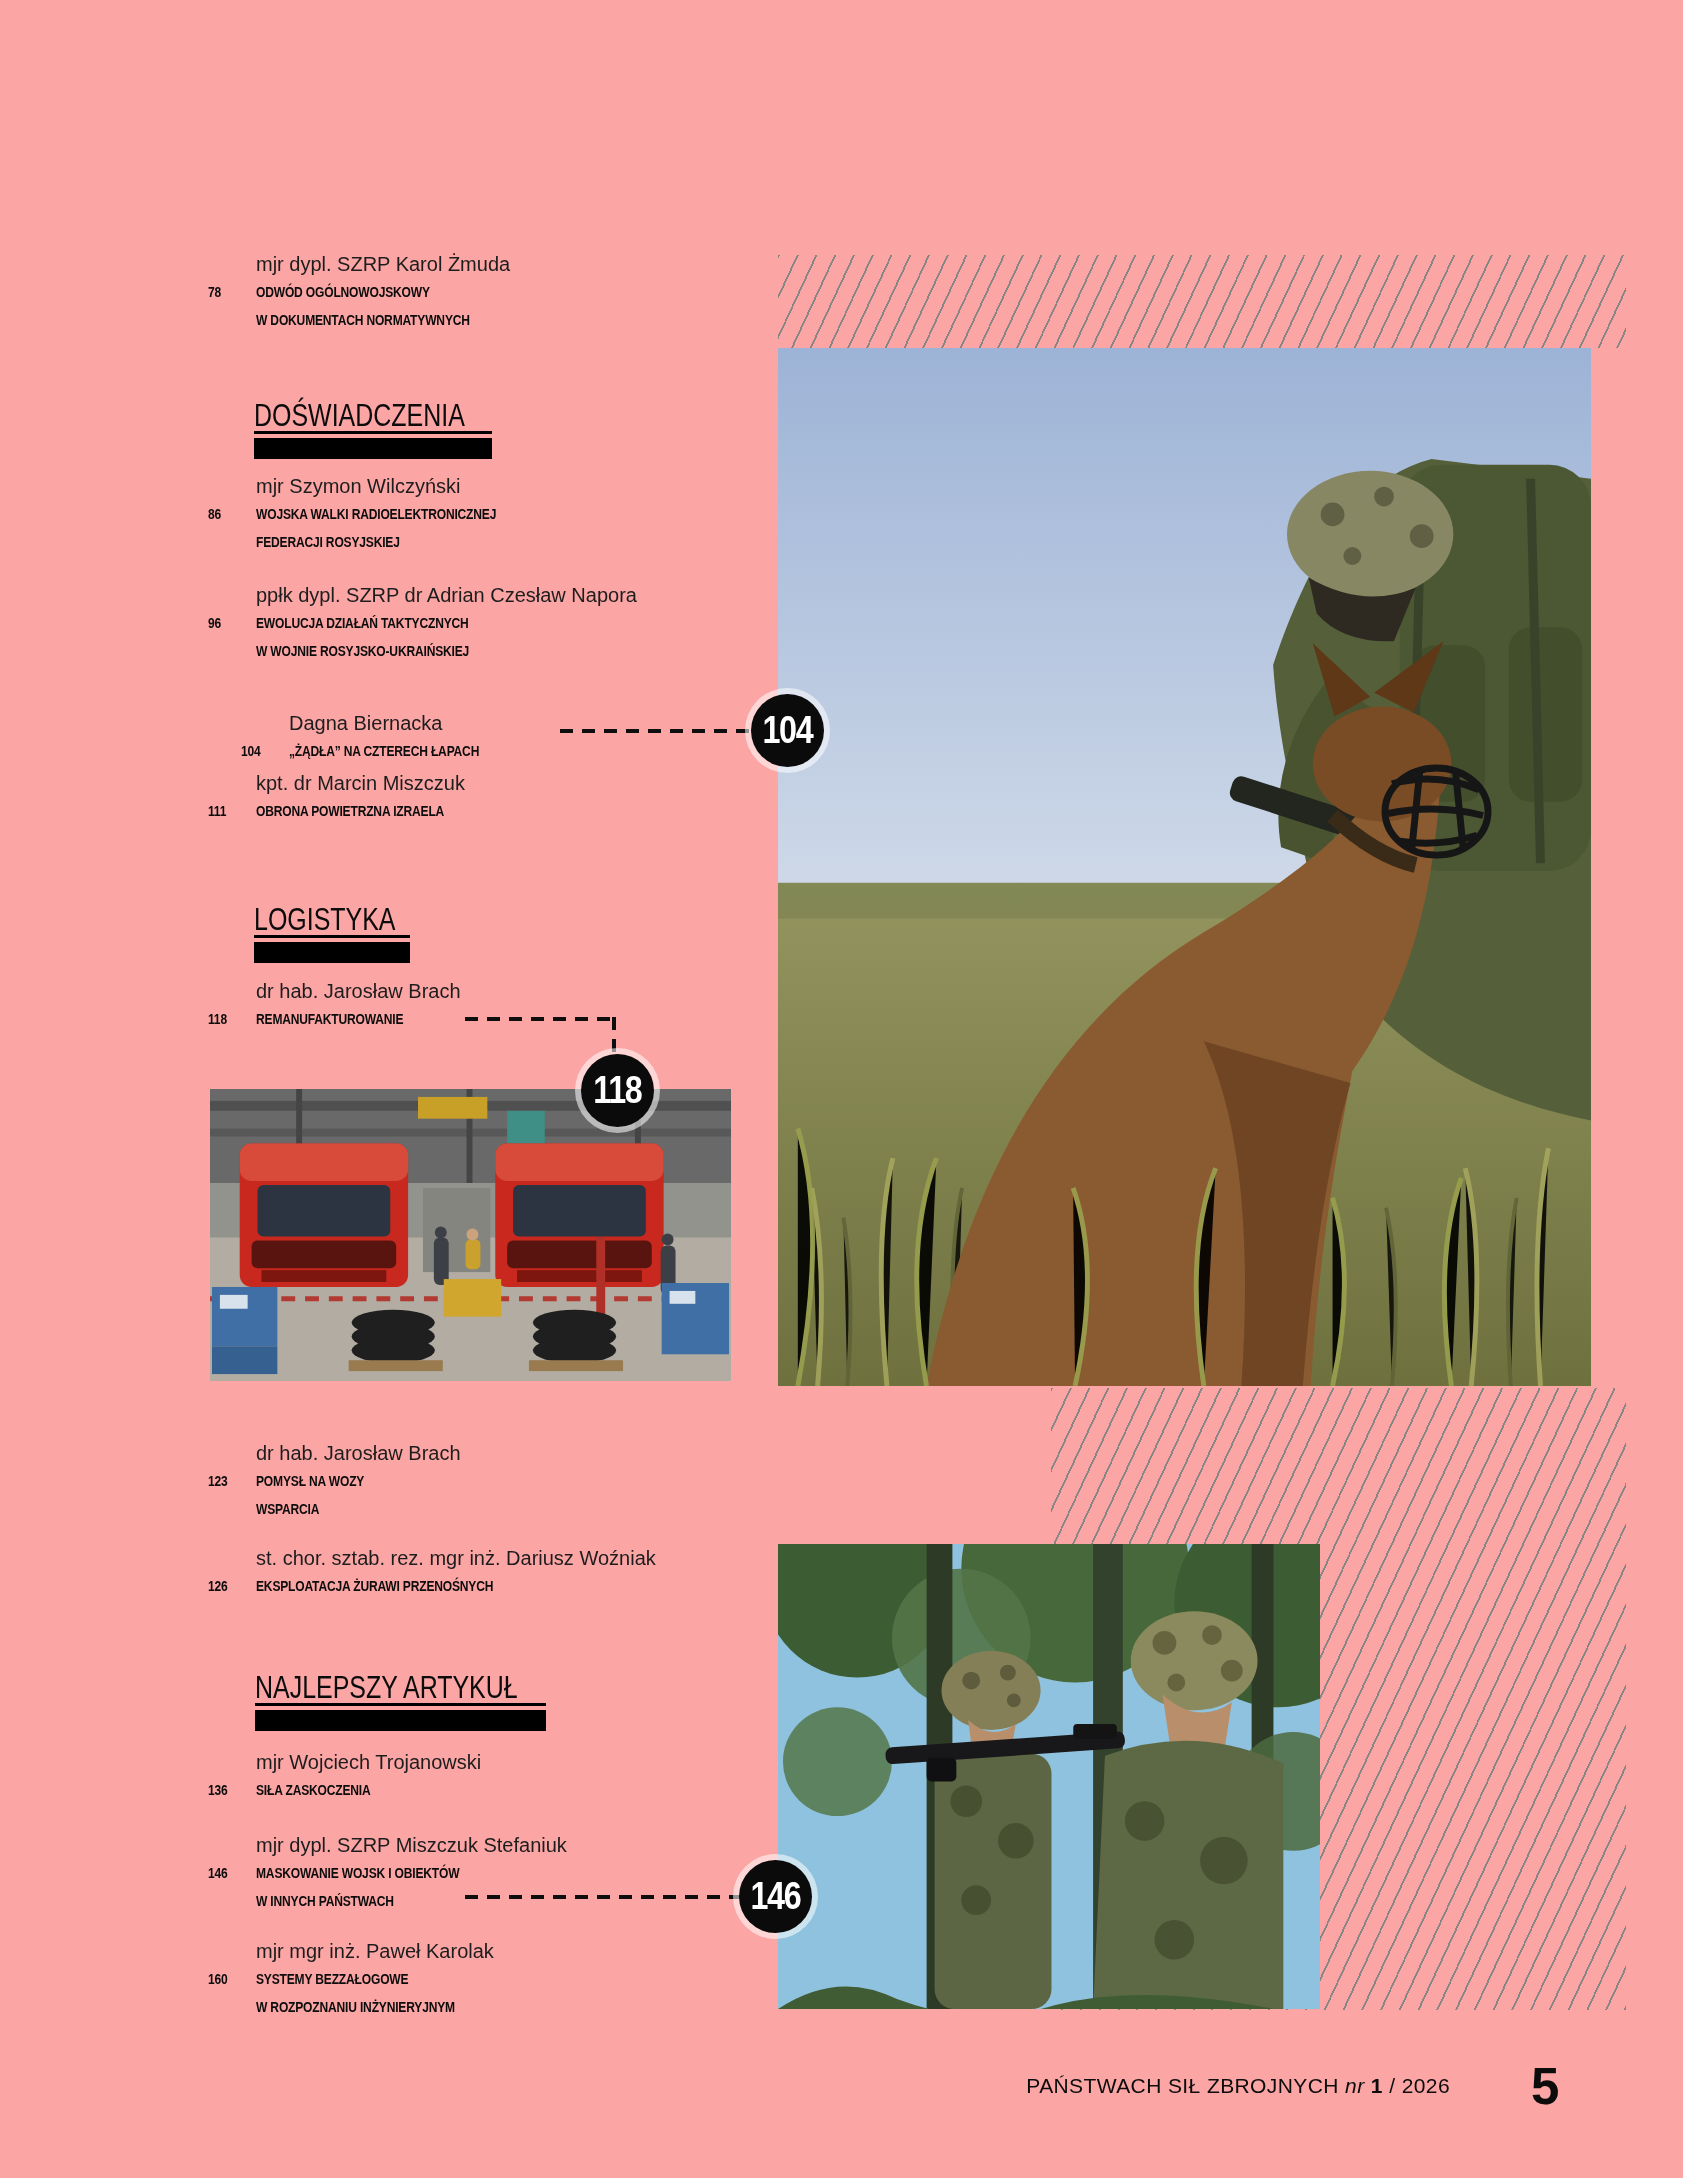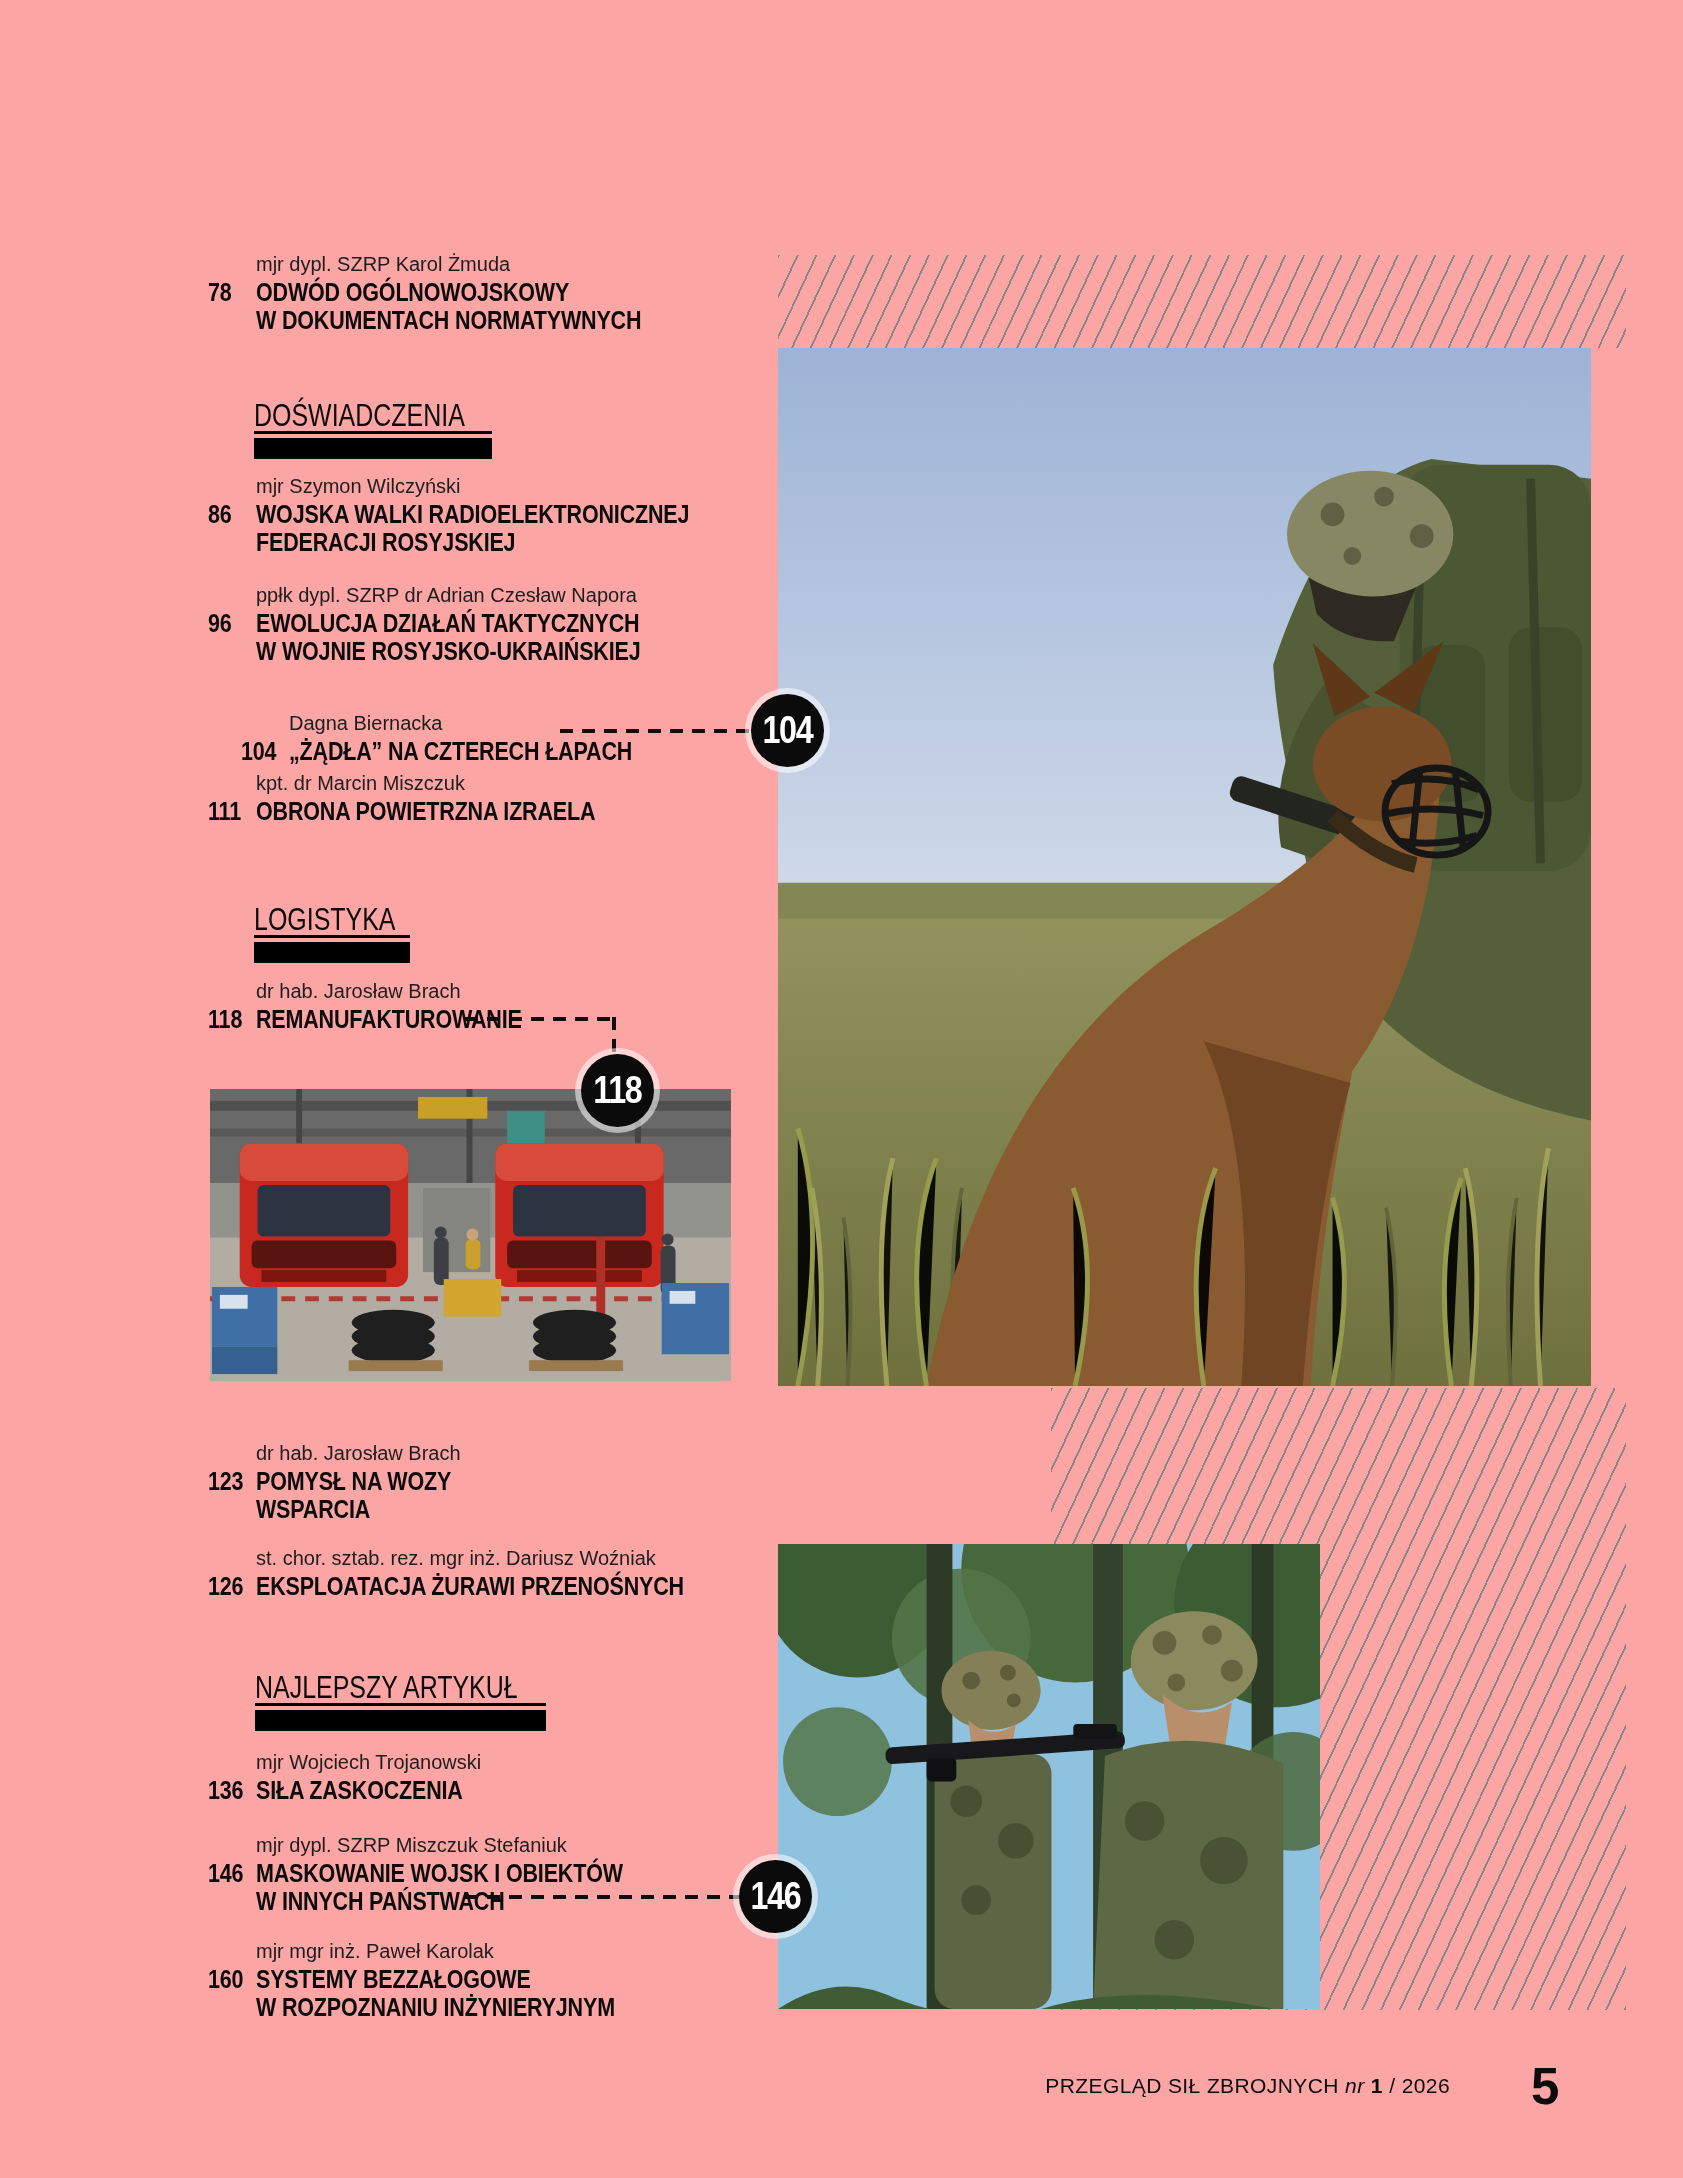--- a/index.html
+++ b/index.html
@@ -13,21 +13,21 @@
   
   .photo{position:absolute;overflow:hidden;z-index:1;}
   .photo svg{display:block;width:100%;height:100%;}
 
   
   .entry{position:absolute;z-index:2;}
   .author{font-size:20px;line-height:28px;color:#1d1d1d;margin-left:48px;}
   .author > span{display:inline-block;white-space:nowrap;}
   .trow{display:flex;}
   .num{width:48px;flex:0 0 48px;}
-  .num,.tline{font-weight:700;font-size:25px;line-height:28px;color:#0c0c0c;}
+  .num,.tline{font-weight:700;font-size:14px;line-height:28px;color:#0c0c0c;}
   .num > span,.tline > span{display:inline-block;transform:scaleX(.86);transform-origin:0 50%;
                             white-space:nowrap;letter-spacing:-0.2px;}
   .titles{display:flex;flex-direction:column;}
 
   
   .sec{position:absolute;z-index:2;}
   .sec-title{font-size:32px;line-height:30px;color:#0c0c0c;}
   .sec-title > span{display:inline-block;transform:scaleX(.78);transform-origin:0 50%;white-space:nowrap;}
   .sec-underline{height:3px;background:#000;margin-top:1px;}
   .sec-bar{height:21px;background:#000;margin-top:4px;}
@@ -387,18 +387,18 @@
     <span>104</span>
   </div>
   <div class="badge" style="left:581px;top:1054px;">
     <span>118</span>
   </div>
   <div class="badge" style="left:739px;top:1860px;">
     <span>146</span>
   </div>
 
   <div class="footer-line">
-    <span>PRZEGLĄD SIŁ ZBROJNYCH</span>&nbsp;<span class="it">nr</span>&nbsp;<span class="bd">1</span>&nbsp;<span>/</span>&nbsp;<span>2026</span>
+    <span>PAŃSTWACH SIŁ ZBROJNYCH</span>&nbsp;<span class="it">nr</span>&nbsp;<span class="bd">1</span>&nbsp;<span>/</span>&nbsp;<span>2026</span>
   </div>
   <div class="page-num">5</div>
 
 </div>
 
 
 </body></html>

